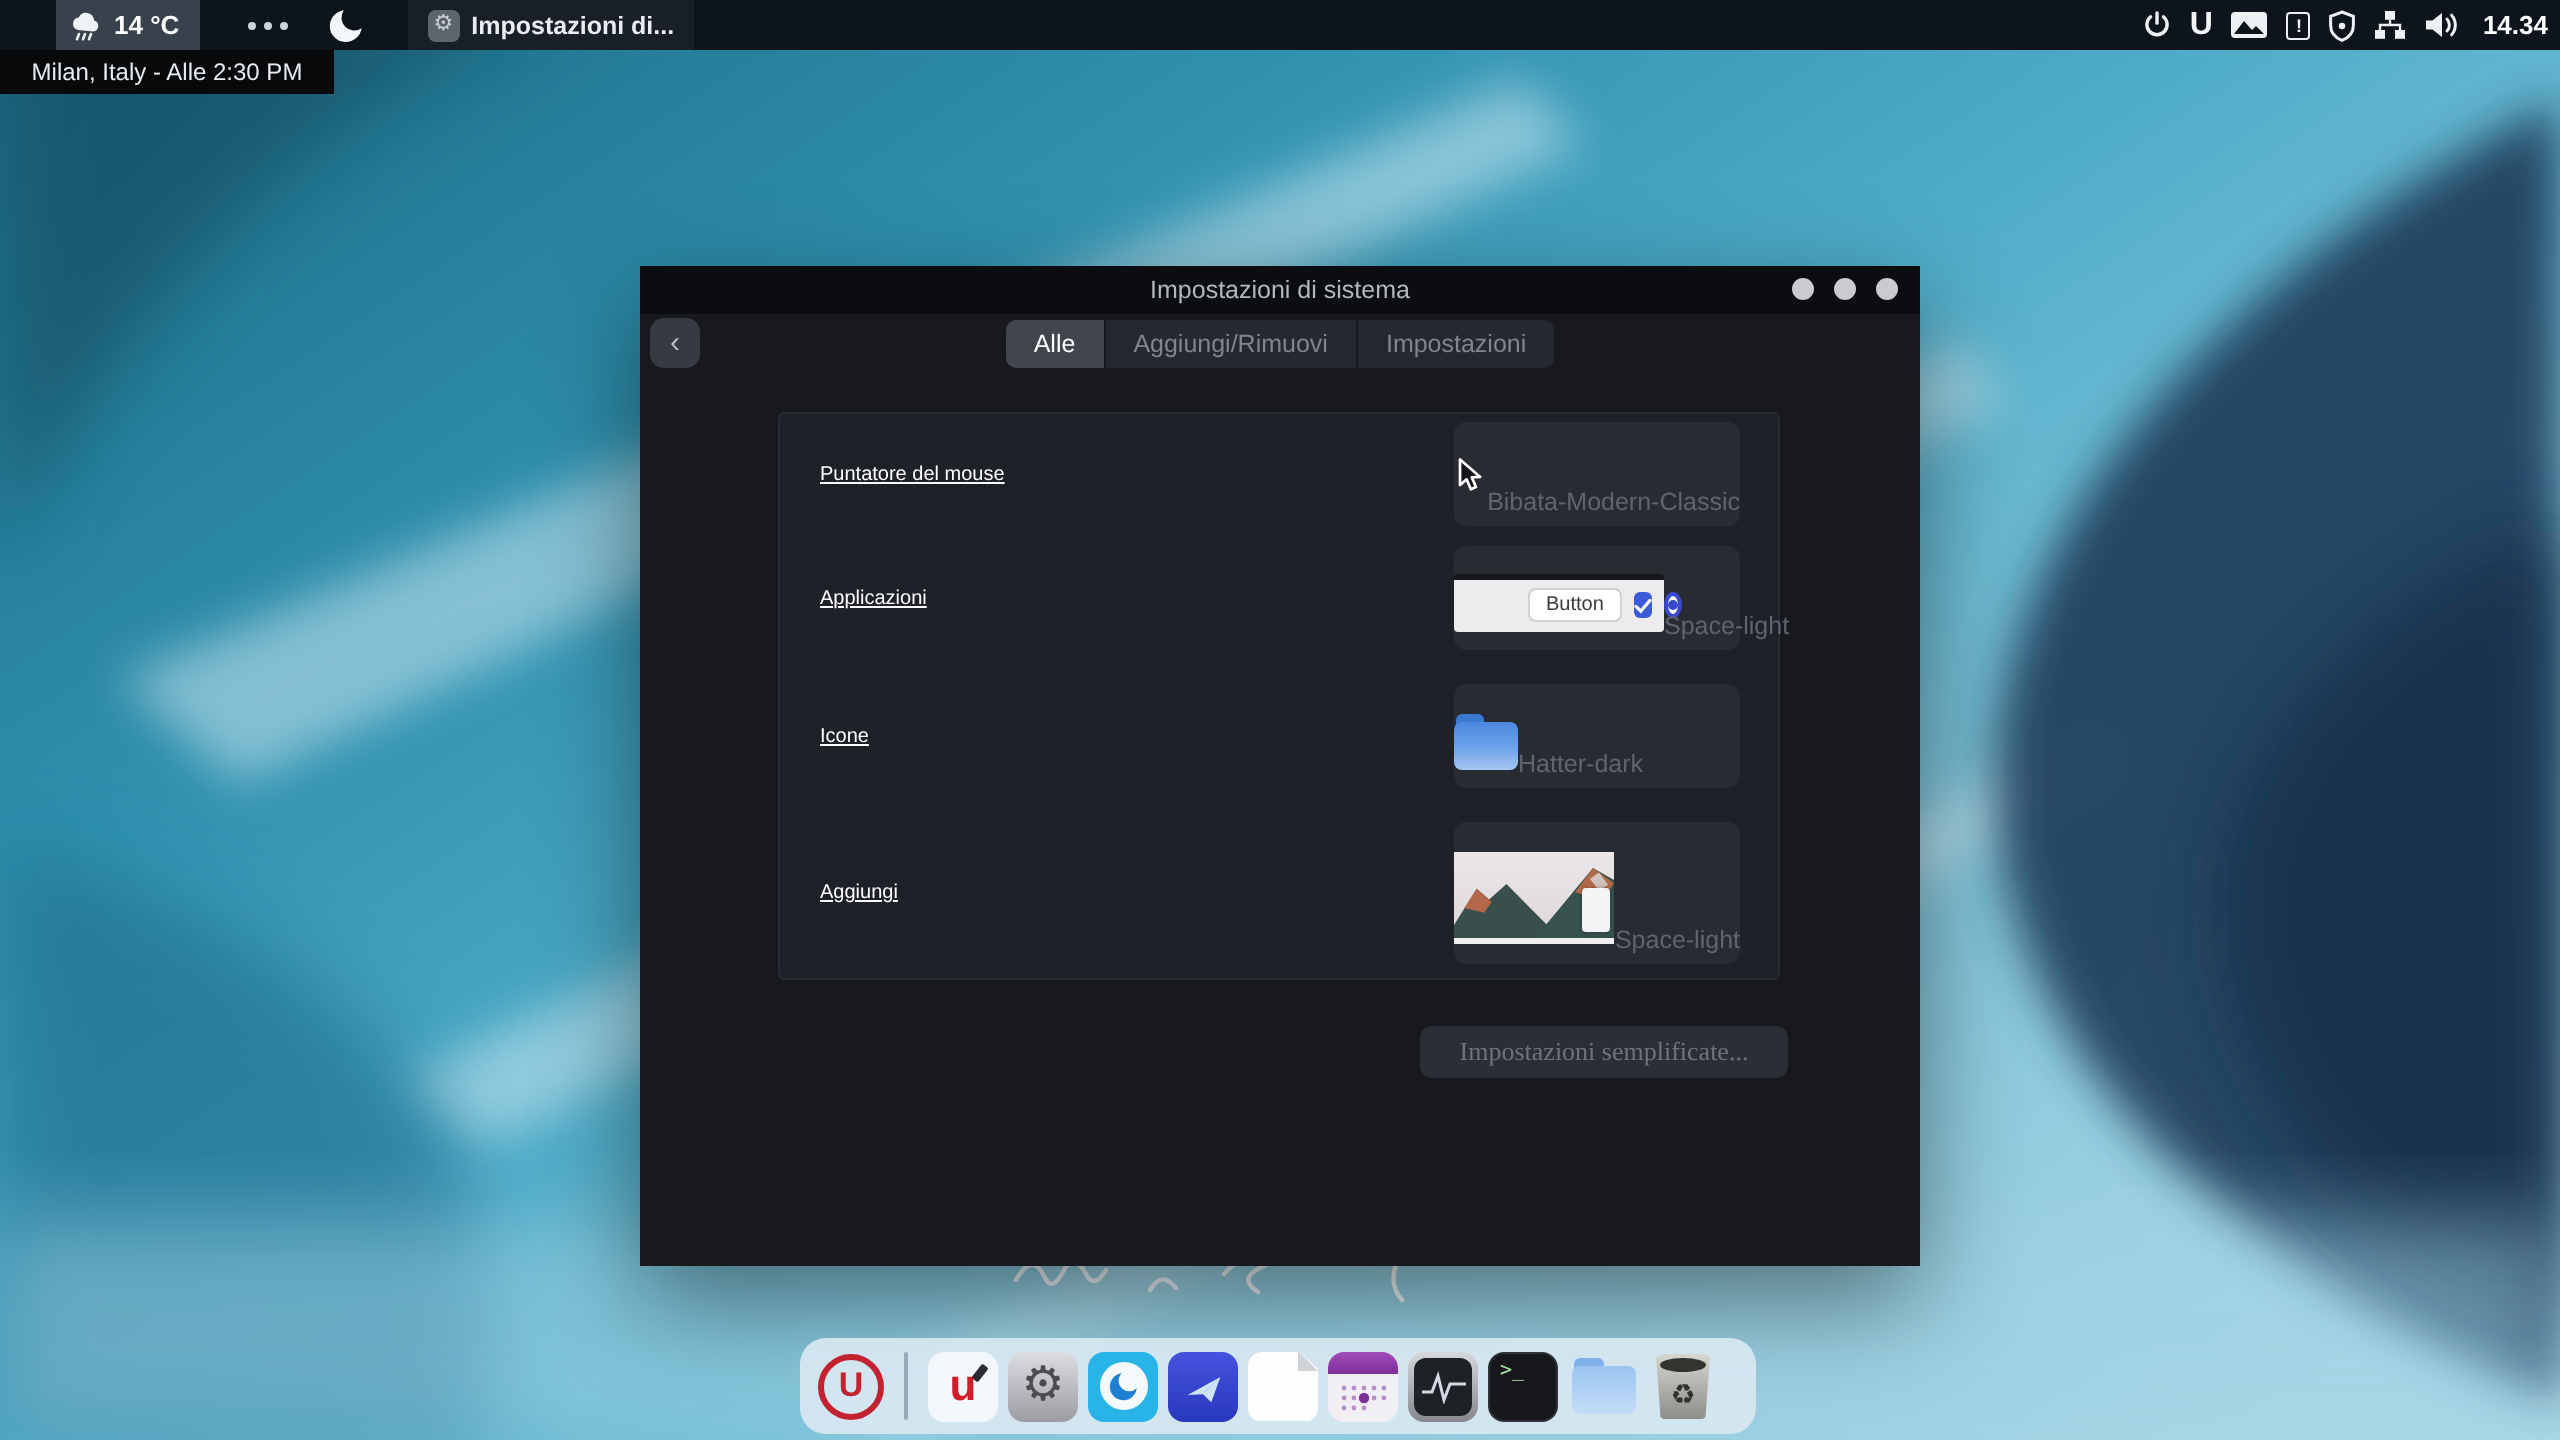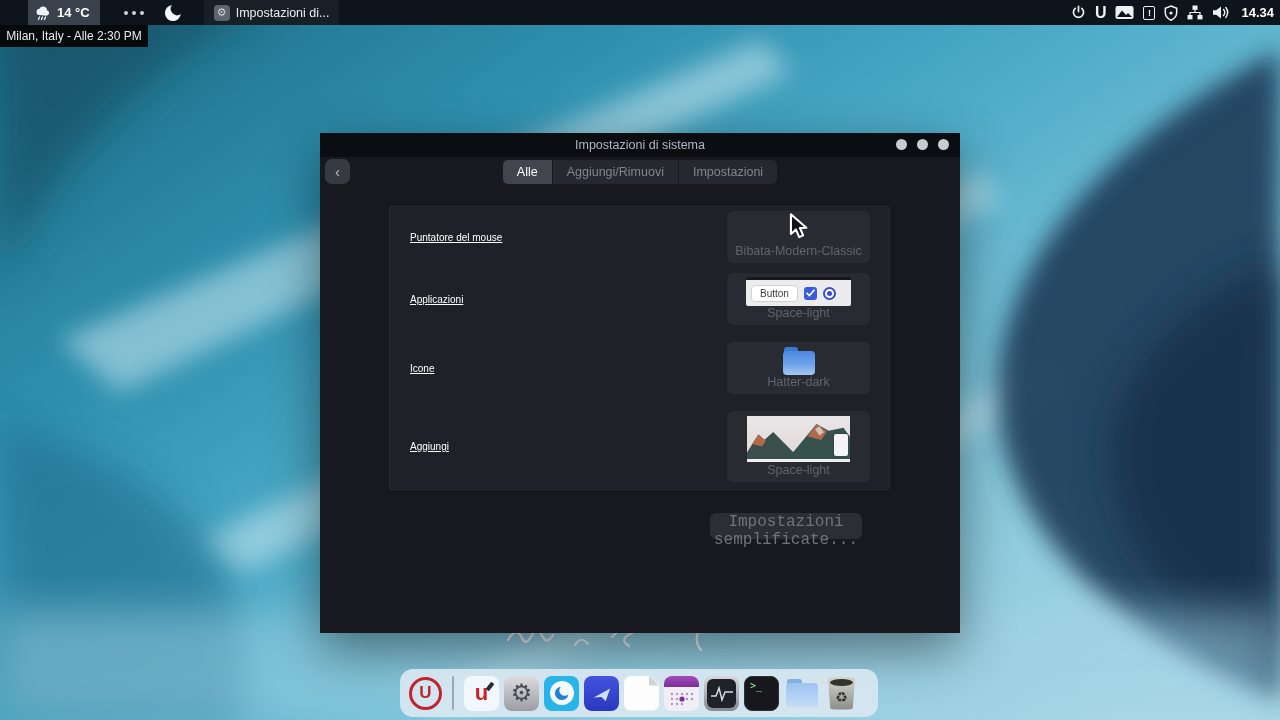--- a/index.html
+++ b/index.html
@@ -18,31 +18,31 @@
                  padding:0 10px 0 6px; gap:5px;margin-left:28px; }
   .weather-temp { font-weight:bold; font-size:13px; color:#fff; }
   .panel-dots { display:flex; gap:4px; margin-left:24px; }
   .panel-dots i { width:4px; height:4px; border-radius:50%; background:#cdd4da; }
   .moon-wrap { margin-left:18px; display:flex; align-items:center; }
   .task-btn { margin-left:20px; height:25px; display:flex; align-items:center; gap:6px;
               padding:0 10px; background:rgba(255,255,255,0.05); }
   .task-gear { width:16px; height:16px; border-radius:4px; background:#5d646d;
                display:flex; align-items:center; justify-content:center;
                color:#c9ced5; font-size:11px; line-height:1; }
-  .task-label { color:#e9edf1; font-size:12.5px; }
+  .task-label { color:#e9edf1; font-size:12.5px;font-weight:bold; }
   .tray { margin-left:auto; display:flex; align-items:center; gap:9px; padding-right:6px; }
   .tray svg { display:block; }
   .tray-u { font-weight:bold; font-size:16px; color:#f2f4f6; line-height:1; }
   .pkg-icon { width:12px; height:14px; border:1.6px solid #edf0f3; border-radius:2px;
               color:#edf0f3; font-size:9px; font-weight:bold; display:flex;
               align-items:center; justify-content:center; }
   .clock { font-weight:bold; font-size:13px; color:#fff; margin-left:2px; }
 
   
-  .tooltip { position:absolute; top:25px; left:0; width:148px; height:22px;
+  .tooltip { position:absolute; top:25px; left:0; width:167px; height:22px;
              background:#07090b; color:#e9ecef; font-size:12px; z-index:29;
              display:flex; align-items:center; justify-content:center; }
 
   
   .window { position:absolute; left:320px; top:133px; width:640px; height:500px;
             background:#17191e; z-index:20; box-shadow:0 18px 48px rgba(0,0,0,0.45); }
   .titlebar { height:24px; background:#0b0d11; display:flex; align-items:center;
               position:relative; }
   .title { position:absolute; left:0; right:0; text-align:center; color:#b2b8c0;
            font-size:12.5px; }
@@ -59,34 +59,34 @@
   .tab:first-child { border-radius:5px 0 0 5px; }
   .tab:last-child { border-radius:0 5px 5px 0; }
   .tab.active { background:#41454d; color:#ffffff; }
 
   .panel { position:absolute; left:69px; top:73px; width:501px; height:284px;
            background:#1e2127; border:1px solid #282b32; border-radius:3px; }
   .srow { display:flex; align-items:center; justify-content:space-between;
           padding:0 19px 0 20px; }
   .srow-label { color:#ffffff; font-size:10px;text-decoration:underline; }
   .tile { width:143px; background:#282b31; border-radius:6px; position:relative;
-          display:flex; flex-direction:column; align-items:center; }
+          display:flex; flex-direction:row; align-items:center; }
   .tile-label { color:#60656d; font-size:12.5px; margin-top:auto; margin-bottom:5px;
                 white-space:nowrap; }
   .tile-52 { height:52px; }
   .tile-71 { height:71px; }
   .mt4{margin-top:4px;} .mt10{margin-top:10px;} .mt17{margin-top:17px;}
 
   .cursor-glyph { margin-top:1px; }
 
   .widget-strip { margin-top:4px; width:105px; height:29px; background:#ececee;
                   border-top:3px solid #17171b; border-radius:2px; display:flex;
                   align-items:center; gap:6px; padding:0 5px; }
   .mini-button { background:#ffffff; border:1px solid #d2d2d6; border-radius:4px;
-                 font-size:10px; color:#3a3a40; padding:2px 8px; }
+                 font-size:10px; color:#3a3a40; padding:2px 8px;margin-left:32px; }
   .mini-check { width:13px; height:13px; border-radius:3px; background:#3b5bdb;
                 display:flex; align-items:center; justify-content:center; }
   .mini-radio { width:13px; height:13px; border-radius:50%; background:#fff;
                 border:2px solid #3a4ace; display:flex; align-items:center;
                 justify-content:center; }
   .mini-radio i { width:5px; height:5px; border-radius:50%; background:#3a4ace; }
 
   .folder-icon { margin-top:5px; position:relative; width:32px; height:28px; }
   .folder-tab { position:absolute; left:1px; top:0; width:14px; height:9px;
                 border-radius:3px 3px 0 0; background:#3c79d2; }
@@ -103,23 +103,23 @@
   .mtn-r { left:38px; width:75px; height:38px; background:#37514d;
            clip-path:polygon(0 100%,42% 0,58% 18%,78% 10%,100% 70%,100% 100%); }
   .mtn-r2 { left:38px; width:75px; height:38px; background:#b06a4a;
             clip-path:polygon(30% 32%,42% 0,56% 20%,48% 42%); }
   .mtn-snow { left:38px; width:75px; height:38px; background:#d9d9d7; opacity:.8;
               clip-path:polygon(40% 14%,46% 6%,52% 22%,46% 30%); position:absolute; bottom:0; }
   .photo-card { position:absolute; right:2px; bottom:6px; width:14px; height:22px;
                 background:#f4f4f6; border-radius:2px; box-shadow:0 0 2px rgba(0,0,0,.3); }
   .photo-strip { position:absolute; left:0; bottom:0; width:100%; height:3px; background:#f0efef; }
 
-  .footer-btn { position:absolute; left:390px; top:380px; width:152px; height:26px;
+  .footer-btn { position:absolute; left:390px; top:380px; width:184px; height:26px;
                 background:#2b2e34; border:none; border-radius:6px; color:#6e737c;
-                font-size:16px; font-family:Liberation Mono, monospace; }
+                font-size:13px; font-family:Liberation Serif, serif; }
 
   
   .dock { position:absolute; left:400px; top:669px; width:478px; height:48px;
           background:rgba(215,231,241,0.93); border-radius:13px; z-index:25;
           display:flex; align-items:center; padding:0 9px; gap:5px; }
   .budgie-logo { width:33px; height:33px; border-radius:50%; border:3px solid #c32331;
                  display:flex; align-items:center; justify-content:center;
                  color:#c32331; font-weight:bold; font-size:17px; }
   .dock-sep { width:2px; height:34px; background:rgba(100,122,136,0.55);
               border-radius:1px; margin:0 5px; }

